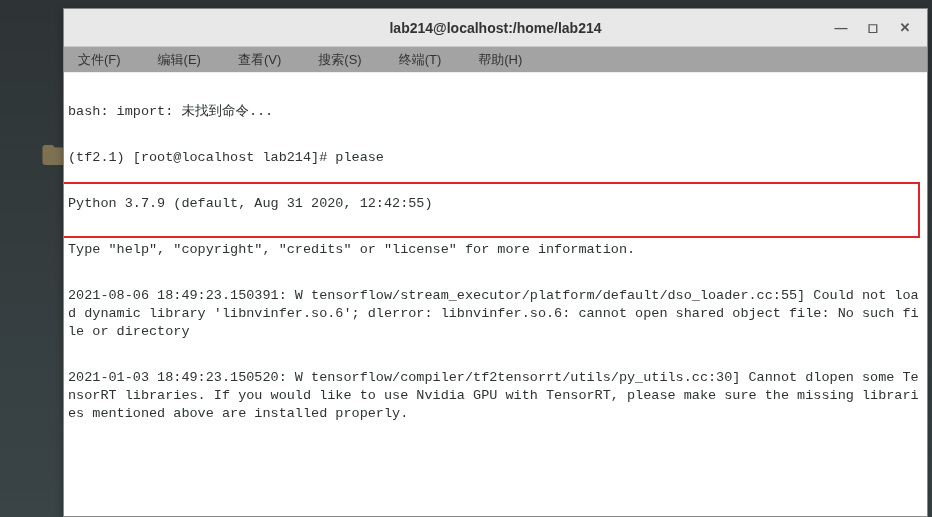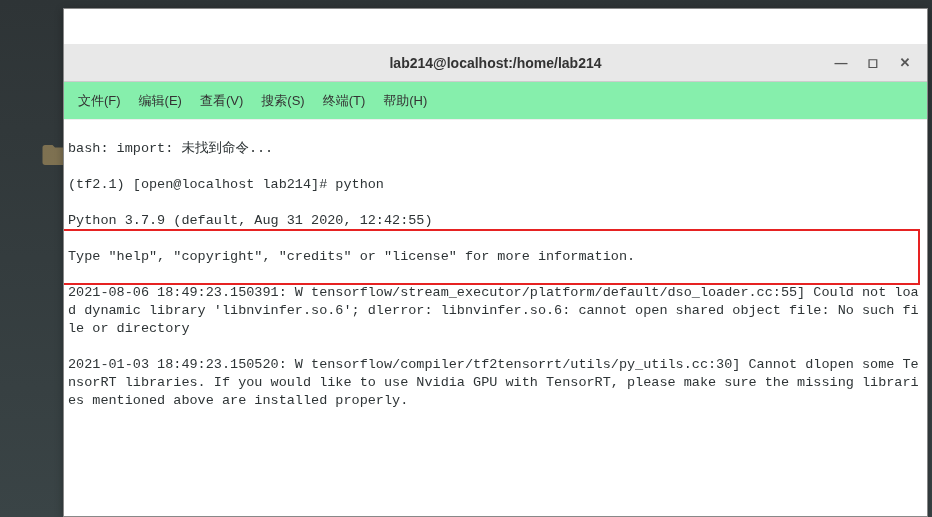--- a/index.html
+++ b/index.html
@@ -46,21 +46,20 @@
       box-shadow: 0 2px 8px rgba(0,0,0,0.3);
     }
     .titlebar {
       height: 38px;
       background: #e8e8e8;
       border-bottom: 1px solid #ccc;
       display: flex;
       align-items: center;
       justify-content: center;
       position: relative;
-      margin-top: 35px;
     }
     .title-text {
       font-size: 14px;
       font-weight: bold;
       color: #333;
     }
     .window-controls {
       position: absolute;
       right: 4px;
       top: 0;
@@ -75,26 +74,26 @@
       height: 20px;
       display: flex;
       align-items: center;
       justify-content: center;
       cursor: pointer;
       font-size: 13px;
       color: #555;
       font-weight: bold;
     }
     .menubar {
-      height: 38px;
-      background: #86efac;
+      height: 26px;
+      background: #a3a3a3;
       display: flex;
       align-items: center;
       padding: 0 6px;
-      gap: 2px;
+      gap: 21px;
       border-bottom: 1px solid #eee;
     }
     .menu-item {
       padding: 3px 8px;
       font-size: 13px;
       color: #333;
       cursor: pointer;
     }
     .terminal-content {
       flex: 1;
@@ -113,20 +112,21 @@
       position: absolute;
       left: -2px;
       top: 109px;
       width: 858px;
       height: 56px;
       border: 2px solid #e62222;
       pointer-events: none;
     }
     .term-line {
       display: block;
+      margin-top: 10px;
     }
   </style>
 </head>
 <body>
 
 <div class="desktop">
   <div class="folder-icon">
     <svg class="folder-svg" viewBox="0 0 24 24" fill="#c9a968">
       <path d="M10 4H4c-1.1 0-2 .9-2 2v12c0 1.1.9 2 2 2h16c1.1 0 2-.9 2-2V8c0-1.1-.9-2-2-2h-8l-2-2z"></path>
     </svg>
@@ -146,21 +146,21 @@
       <span class="menu-item">文件(F)</span>
       <span class="menu-item">编辑(E)</span>
       <span class="menu-item">查看(V)</span>
       <span class="menu-item">搜索(S)</span>
       <span class="menu-item">终端(T)</span>
       <span class="menu-item">帮助(H)</span>
     </div>
 
     <div class="terminal-content">
 <span class="term-line">bash: import: 未找到命令...</span>
-<span class="term-line">(tf2.1) [open@localhost lab214]# python</span>
+<span class="term-line">(tf2.1) [root@localhost lab214]# please</span>
 <span class="term-line">Python 3.7.9 (default, Aug 31 2020, 12:42:55)</span>
 <span class="term-line">Type "help", "copyright", "credits" or "license" for more information.</span>
 <span class="term-line">2021-08-06 18:49:23.150391: W tensorflow/stream_executor/platform/default/dso_loader.cc:55] Could not load dynamic library 'libnvinfer.so.6'; dlerror: libnvinfer.so.6: cannot open shared object file: No such file or directory</span>
 <span class="term-line">2021-01-03 18:49:23.150520: W tensorflow/compiler/tf2tensorrt/utils/py_utils.cc:30] Cannot dlopen some TensorRT libraries. If you would like to use Nvidia GPU with TensorRT, please make sure the missing libraries mentioned above are installed properly.</span>
 
 
 
 
 
 

